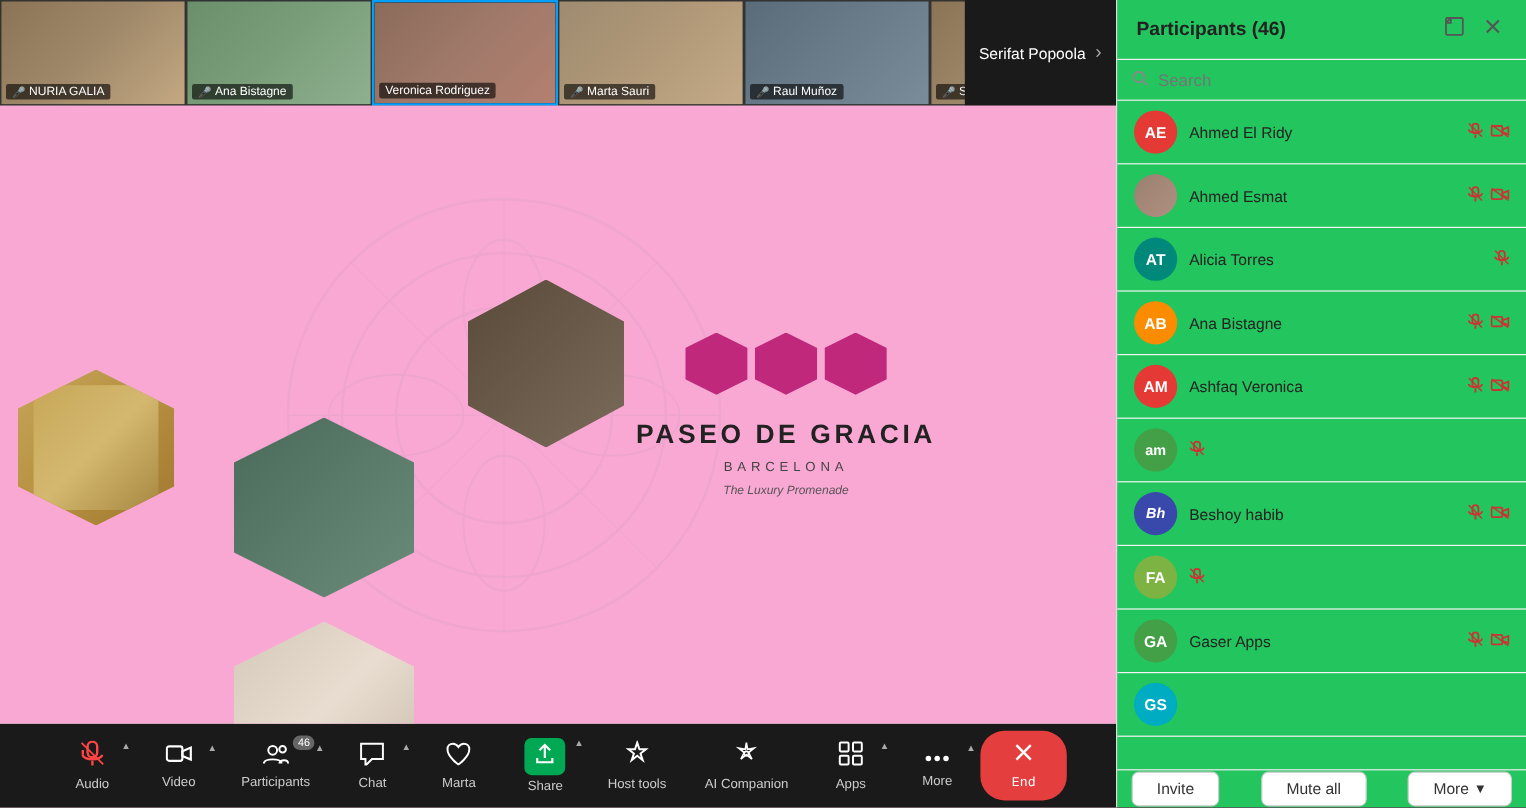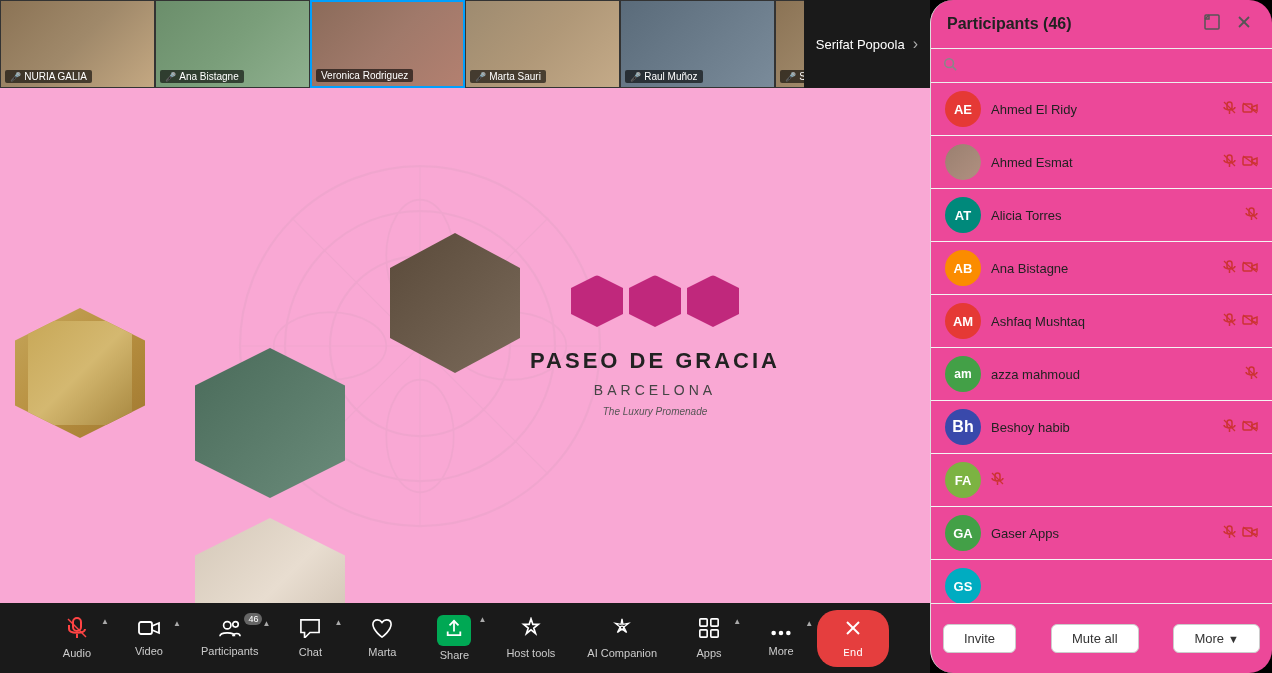--- a/index.html
+++ b/index.html
@@ -148,21 +148,21 @@
       clip-path: polygon(50% 0%, 100% 25%, 100% 75%, 50% 100%, 0% 75%, 0% 25%);
     }
     .brand-title {
       font-size: 22px;
       font-weight: 700;
       letter-spacing: 3px;
       color: #222;
       text-transform: uppercase;
     }
     .brand-subtitle {
-      font-size: 14px;
+      font-size: 11px;
       letter-spacing: 4px;
       color: #444;
       text-transform: uppercase;
     }
     .brand-tagline {
       font-size: 10px;
       color: #555;
       font-style: italic;
     }
 
@@ -228,25 +228,24 @@
       border-radius: 20px;
       padding: 8px 18px;
       font-family: Liberation Mono, monospace;
     }
     .end-btn .toolbar-icon { color: #fff; }
 
     
     .participants-panel {
       width: 362px;
       height: 673px;
-      background: #ec4899;
+      background: #22c55e;
       display: flex;
       flex-direction: column;
       border-left: 1px solid #ddd;
-      border-radius: 23px;
     }
     .panel-header {
       display: flex;
       align-items: center;
       justify-content: space-between;
       padding: 12px 16px;
       border-bottom: 1px solid #eee;
     }
     .panel-title {
       font-size: 16px;
@@ -335,21 +334,21 @@
     .av-photo-inner {
       width: 100%;
       height: 100%;
       background: linear-gradient(135deg, #888 0%, #aaa 100%);
       border-radius: 50%;
     }
 
     .panel-footer {
       display: flex;
       align-items: center;
-      padding: 20px 12px;
+      padding: 1px 12px;
       border-top: 1px solid #eee;
       gap: 4px;
       justify-content: space-between;
     }
     .footer-btn {
       border: 1px solid #ccc;
       background: #fff;
       color: #333;
       font-size: 13px;
       padding: 6px 20px;
@@ -617,20 +616,21 @@
     </div>
   </div>
 
   <div class="search-bar">
     <span class="search-icon">
       <svg width="14" height="14" viewBox="0 0 16 16" fill="none" stroke="#888" stroke-width="1.8">
         <circle cx="7" cy="7" r="5"></circle>
         <line x1="11" y1="11" x2="15" y2="15"></line>
       </svg>
     </span>
+    <input class="search-input" type="text" placeholder="Search" style="">
   </div>
 
   <div class="participants-list">
 
     <div class="participant-row">
       <div class="participant-avatar av-red">AE</div>
       <span class="participant-name">Ahmed El Ridy</span>
       <div class="participant-controls">
         <span class="ctrl-icon">
           <svg width="13" height="14" viewBox="0 0 13 14" fill="none" stroke="#cc3333" stroke-width="1.5">
@@ -706,21 +706,21 @@
             <rect x="1" y="2" width="9" height="8" rx="1" stroke="#cc3333"></rect>
             <path d="M10 5 L15 3 L15 9 L10 7 Z" stroke="#cc3333" fill="none"></path>
             <line x1="1" y1="1" x2="15" y2="11" stroke="#cc3333" stroke-width="1.2"></line>
           </svg>
         </span>
       </div>
     </div>
 
     <div class="participant-row">
       <div class="participant-avatar av-red">AM</div>
-      <span class="participant-name">Ashfaq Mushtaq</span>
+      <span class="participant-name">Ashfaq Veronica</span>
       <div class="participant-controls">
         <span class="ctrl-icon">
           <svg width="13" height="14" viewBox="0 0 13 14" fill="none" stroke="#cc3333" stroke-width="1.5">
             <rect x="4" y="1" width="5" height="8" rx="2.5" stroke="#cc3333"></rect>
             <path d="M1 6 C1 9.5 12 9.5 12 6" stroke="#cc3333" fill="none"></path>
             <line x1="6.5" y1="10" x2="6.5" y2="13" stroke="#cc3333"></line>
             <line x1="1" y1="1" x2="12" y2="12" stroke="#cc3333" stroke-width="1.2"></line>
           </svg>
         </span>
         <span class="ctrl-icon video">
@@ -728,35 +728,34 @@
             <rect x="1" y="2" width="9" height="8" rx="1" stroke="#cc3333"></rect>
             <path d="M10 5 L15 3 L15 9 L10 7 Z" stroke="#cc3333" fill="none"></path>
             <line x1="1" y1="1" x2="15" y2="11" stroke="#cc3333" stroke-width="1.2"></line>
           </svg>
         </span>
       </div>
     </div>
 
     <div class="participant-row">
       <div class="participant-avatar av-green" style="font-size:12px;">am</div>
-      <span class="participant-name">azza mahmoud</span>
       <div class="participant-controls">
         <span class="ctrl-icon">
           <svg width="13" height="14" viewBox="0 0 13 14" fill="none" stroke="#cc3333" stroke-width="1.5">
             <rect x="4" y="1" width="5" height="8" rx="2.5" stroke="#cc3333"></rect>
             <path d="M1 6 C1 9.5 12 9.5 12 6" stroke="#cc3333" fill="none"></path>
             <line x1="6.5" y1="10" x2="6.5" y2="13" stroke="#cc3333"></line>
             <line x1="1" y1="1" x2="12" y2="12" stroke="#cc3333" stroke-width="1.2"></line>
           </svg>
         </span>
       </div>
     </div>
 
     <div class="participant-row">
-      <div class="participant-avatar av-indigo" style="font-size:16px;">Bh</div>
+      <div class="participant-avatar av-indigo" style="font-size:12px;font-style:italic;">Bh</div>
       <span class="participant-name">Beshoy habib</span>
       <div class="participant-controls">
         <span class="ctrl-icon">
           <svg width="13" height="14" viewBox="0 0 13 14" fill="none" stroke="#cc3333" stroke-width="1.5">
             <rect x="4" y="1" width="5" height="8" rx="2.5" stroke="#cc3333"></rect>
             <path d="M1 6 C1 9.5 12 9.5 12 6" stroke="#cc3333" fill="none"></path>
             <line x1="6.5" y1="10" x2="6.5" y2="13" stroke="#cc3333"></line>
             <line x1="1" y1="1" x2="12" y2="12" stroke="#cc3333" stroke-width="1.2"></line>
           </svg>
         </span>

